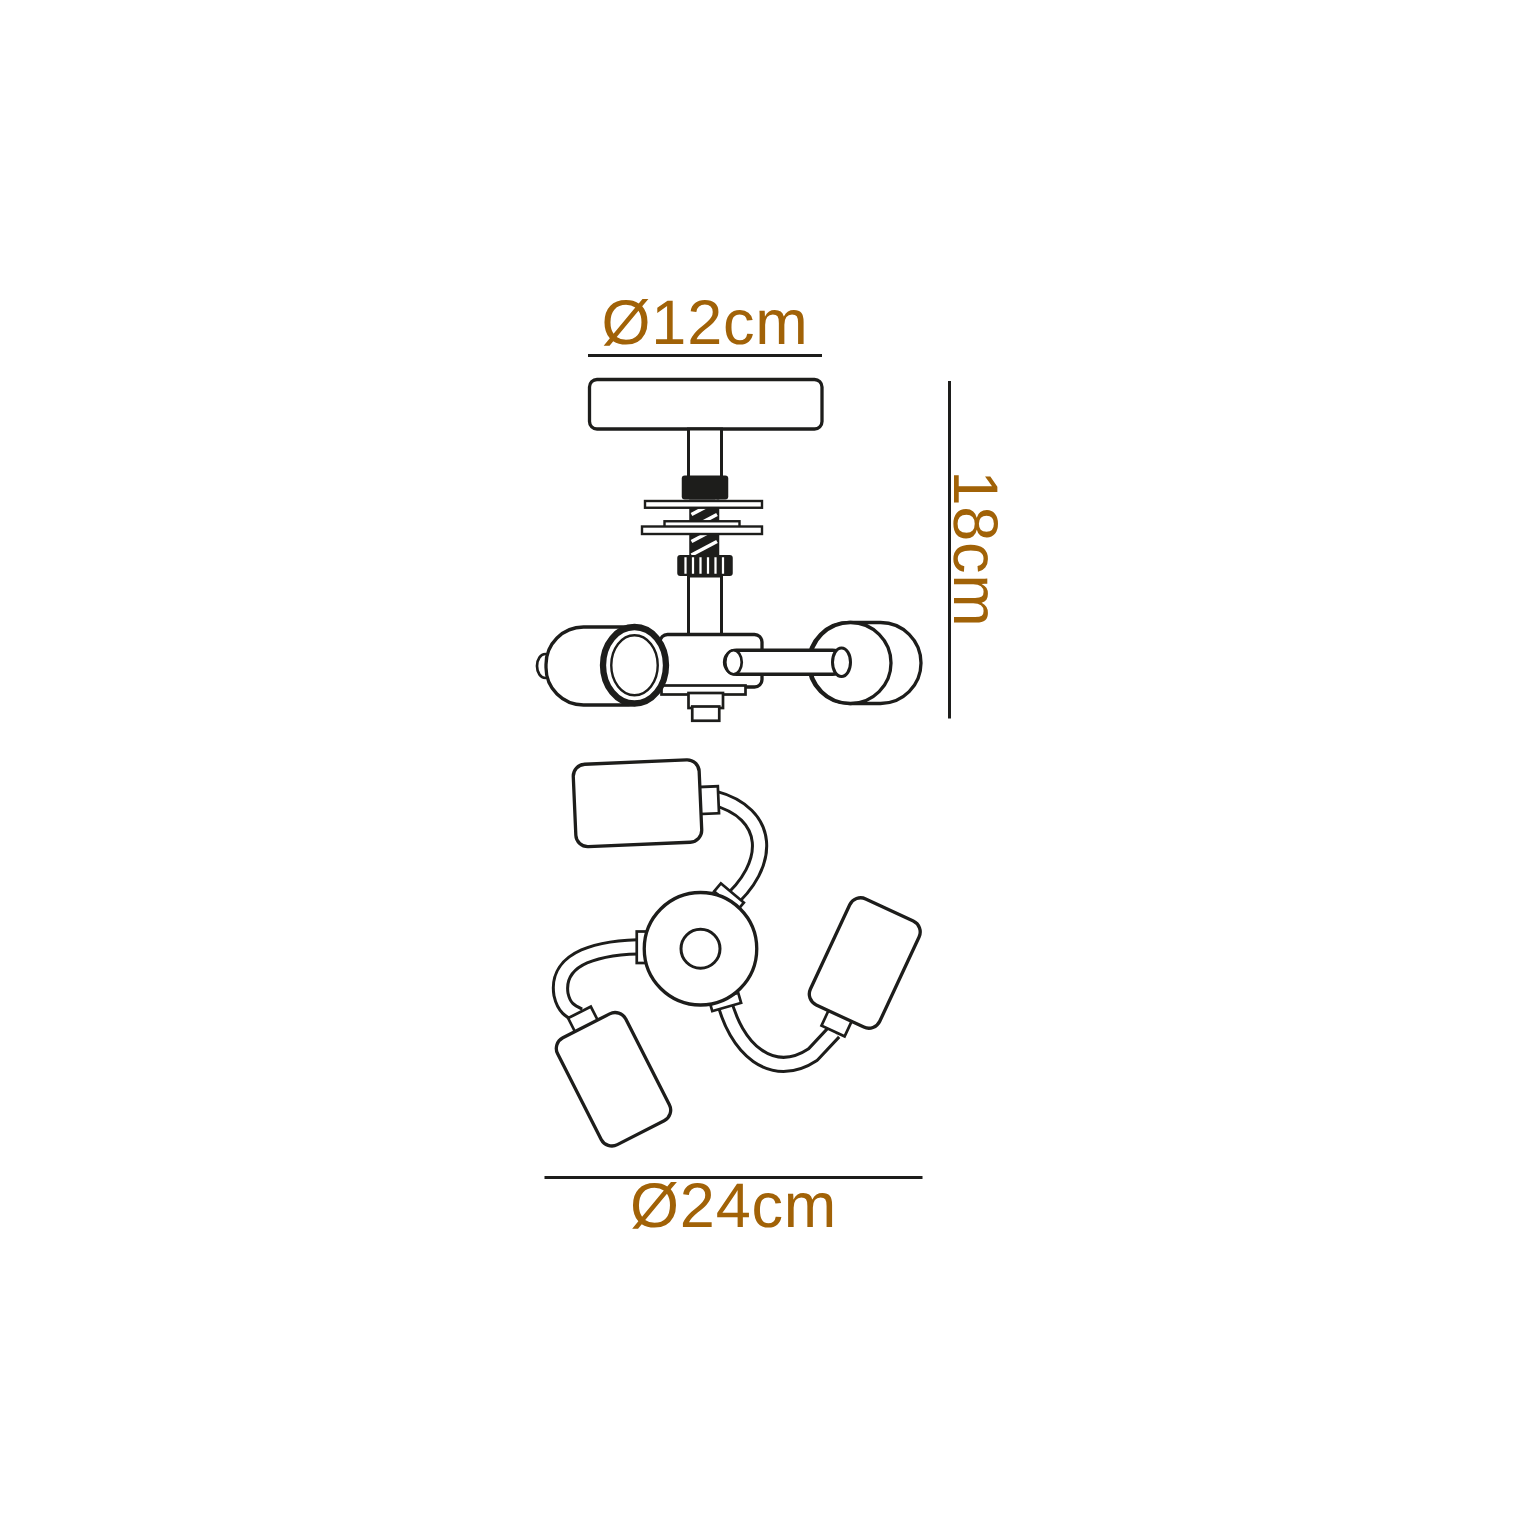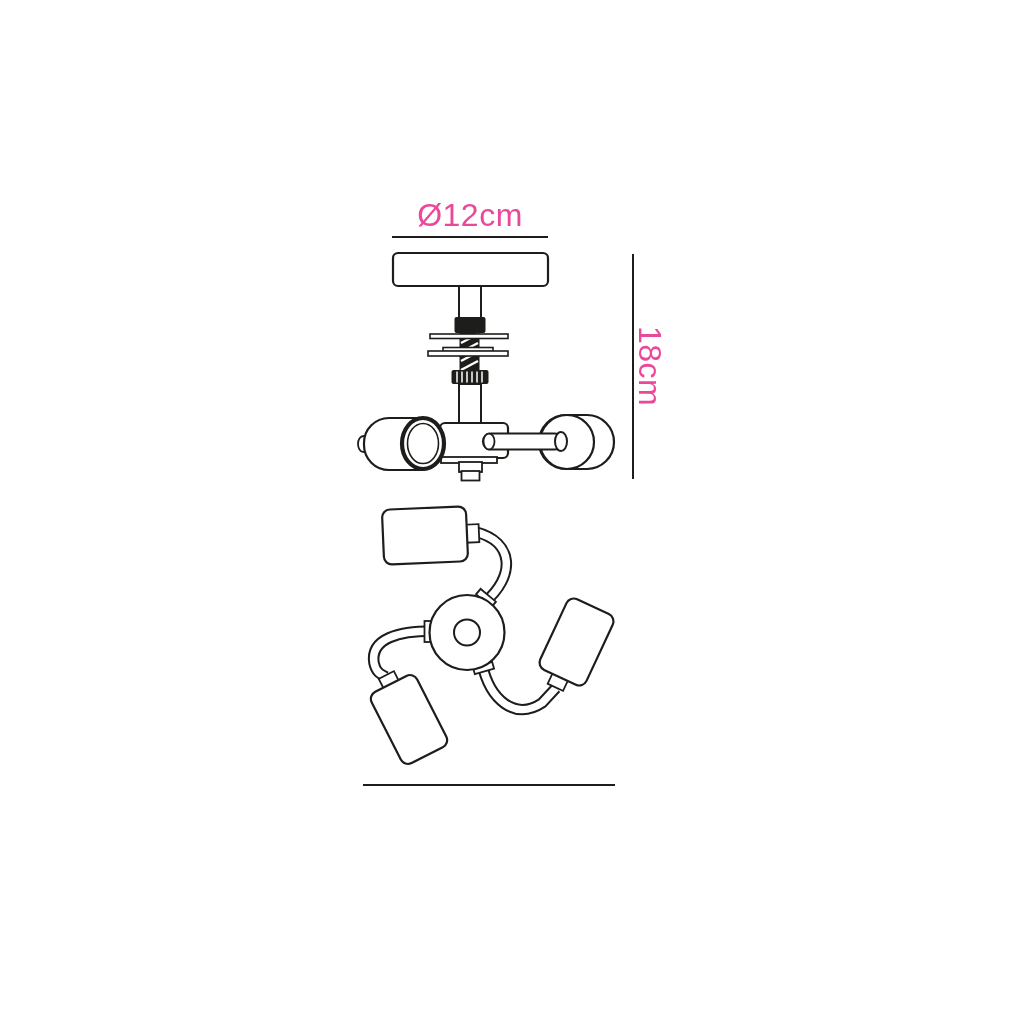--- a/index.html
+++ b/index.html
@@ -17,22 +17,22 @@
     height: 1024px;
     background: #ffffff;
   }
   .canvas svg {
     position: absolute;
     left: 0;
     top: 0;
   }
   .dim-label {
     position: absolute;
-    color: #ec4899;
-    font-size: 32px;
+    color: #a16207;
+    font-size: 42px;
     font-weight: 400;
     line-height: 36px;
     text-align: center;
     white-space: nowrap;
     letter-spacing: 0.5px;
     user-select: none;
   }
   .dim-label-top    { left: 392px; top: 197px; width: 156px; }
   .dim-label-bottom { left: 411px; top: 786px; width: 156px; }
   .dim-label-right  {
@@ -145,13 +145,14 @@
       </g>
 
       <line x1="363" y1="785" x2="615" y2="785" stroke-width="2"></line>
     </g>
   </svg>
 
   <div class="dim-label dim-label-top">Ø12cm</div>
 
   <div class="dim-label dim-label-right">18cm</div>
 
+  <div class="dim-label dim-label-bottom">Ø24cm</div>
 </div>
 
 </body></html>

